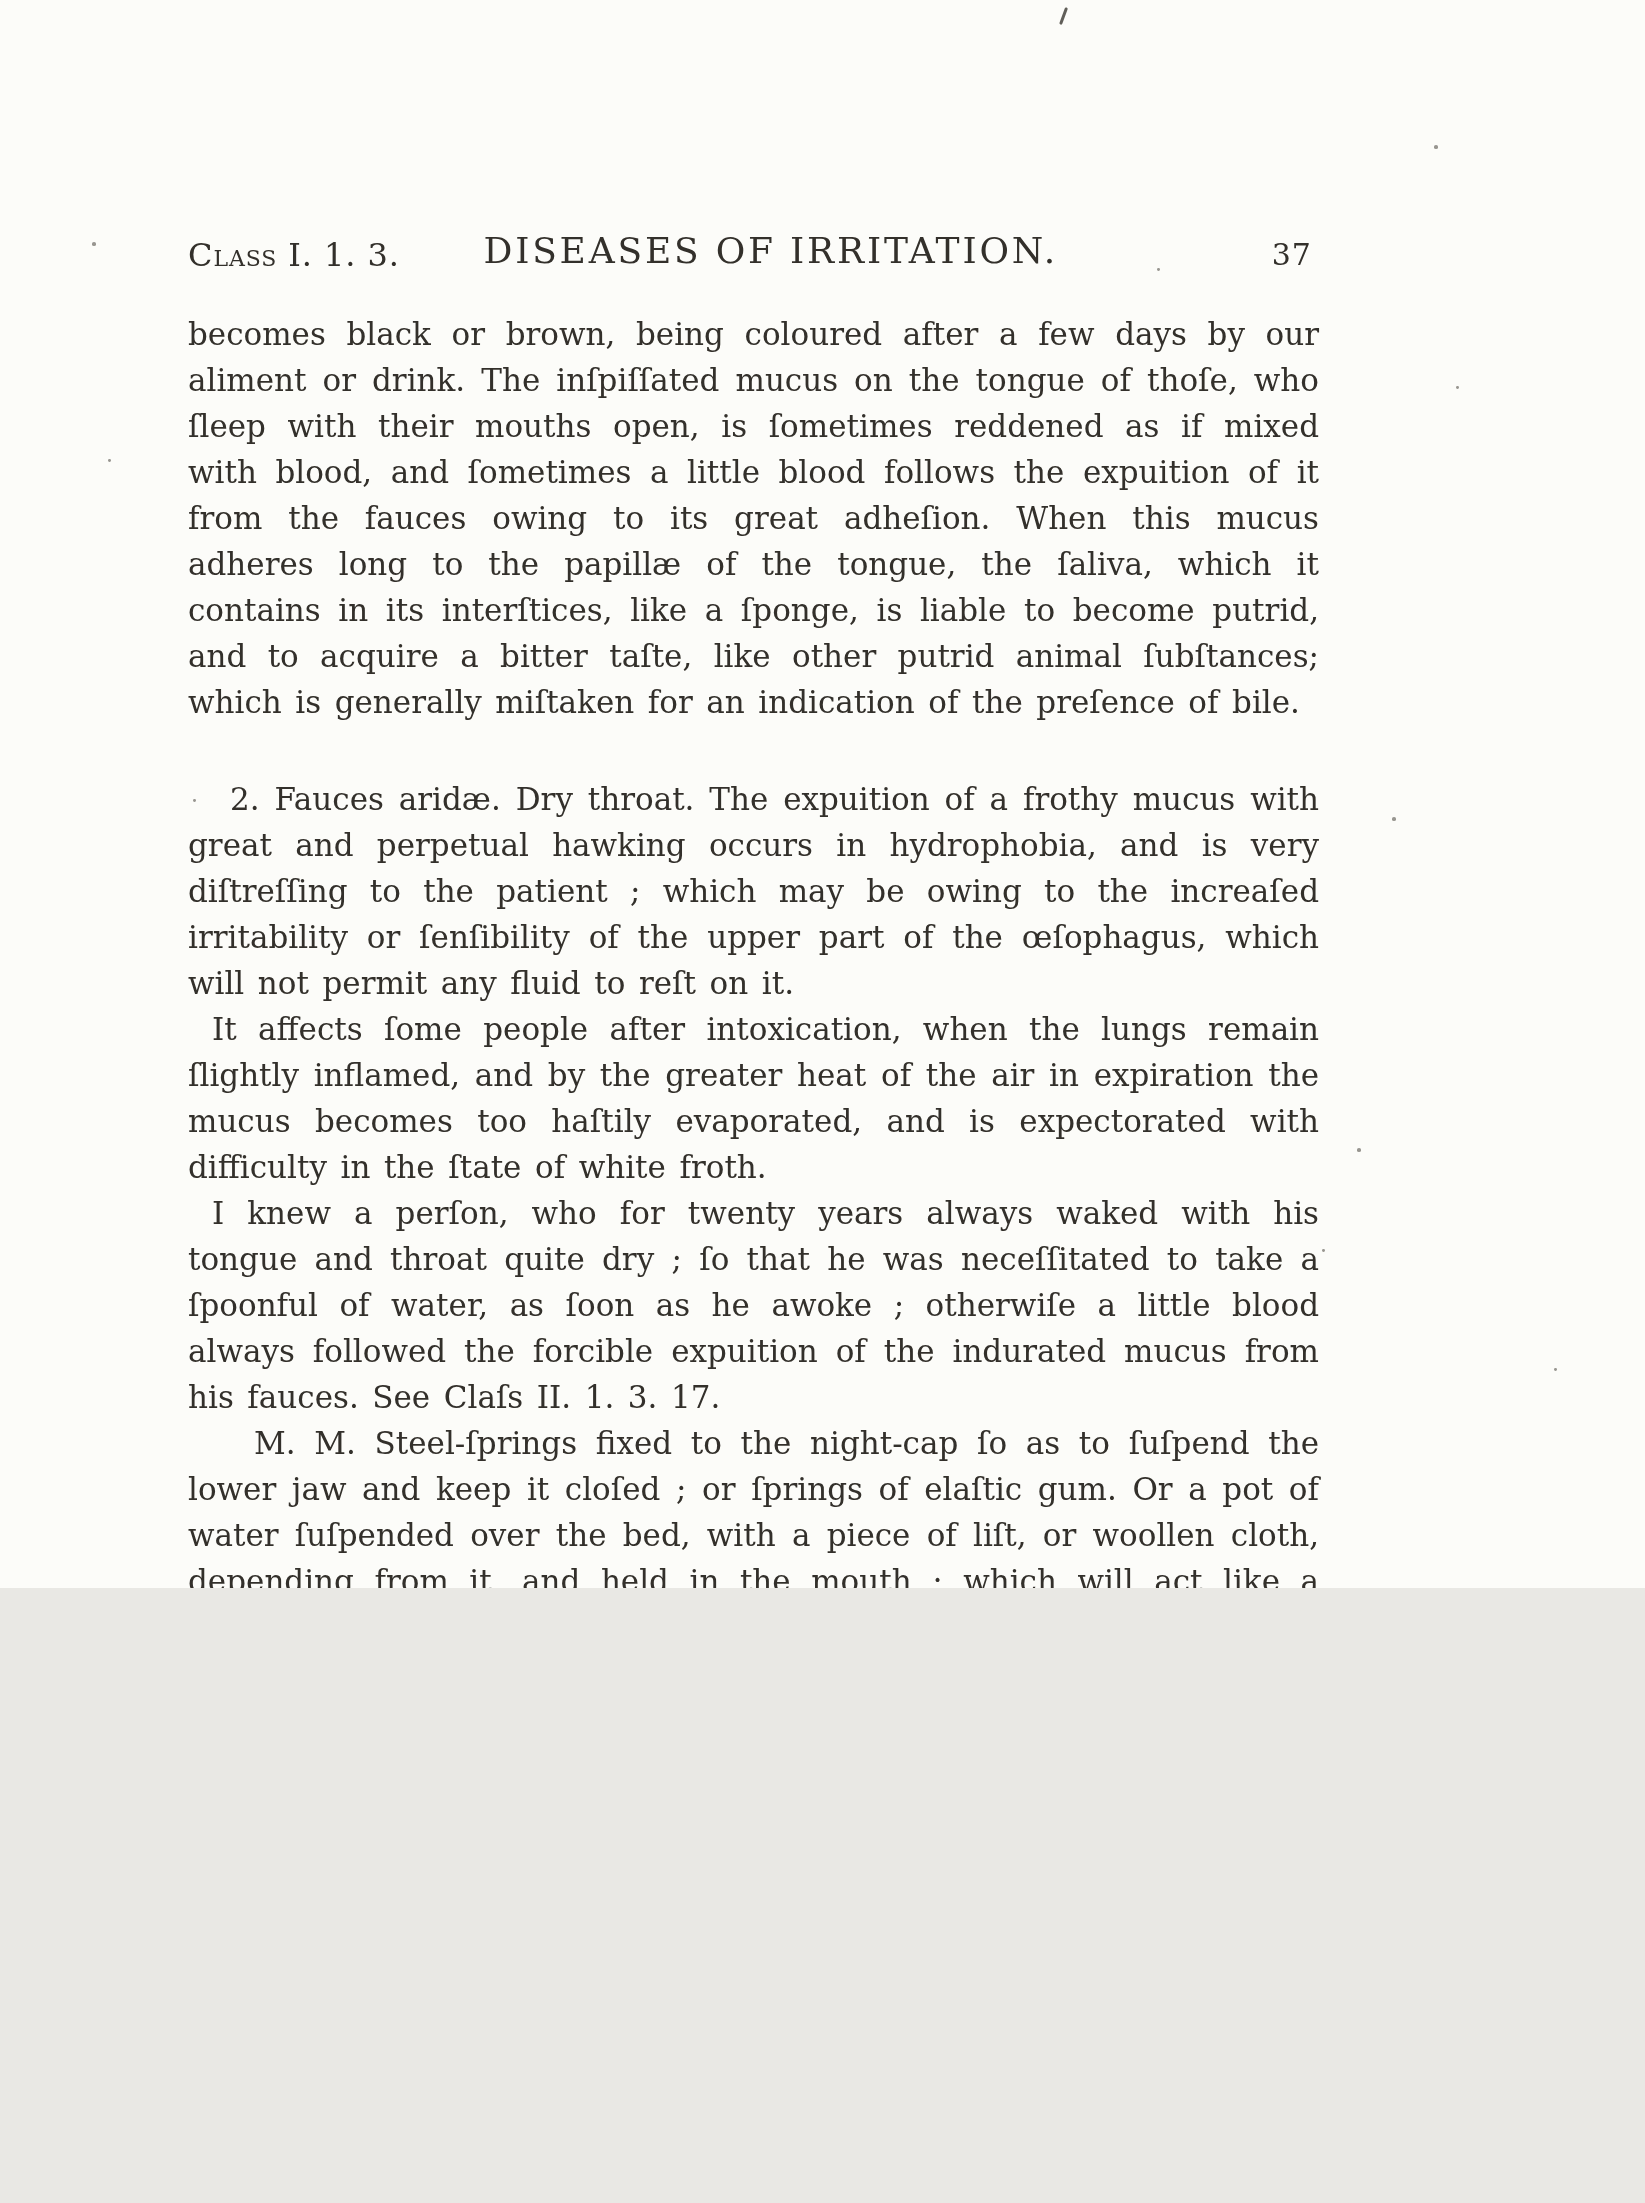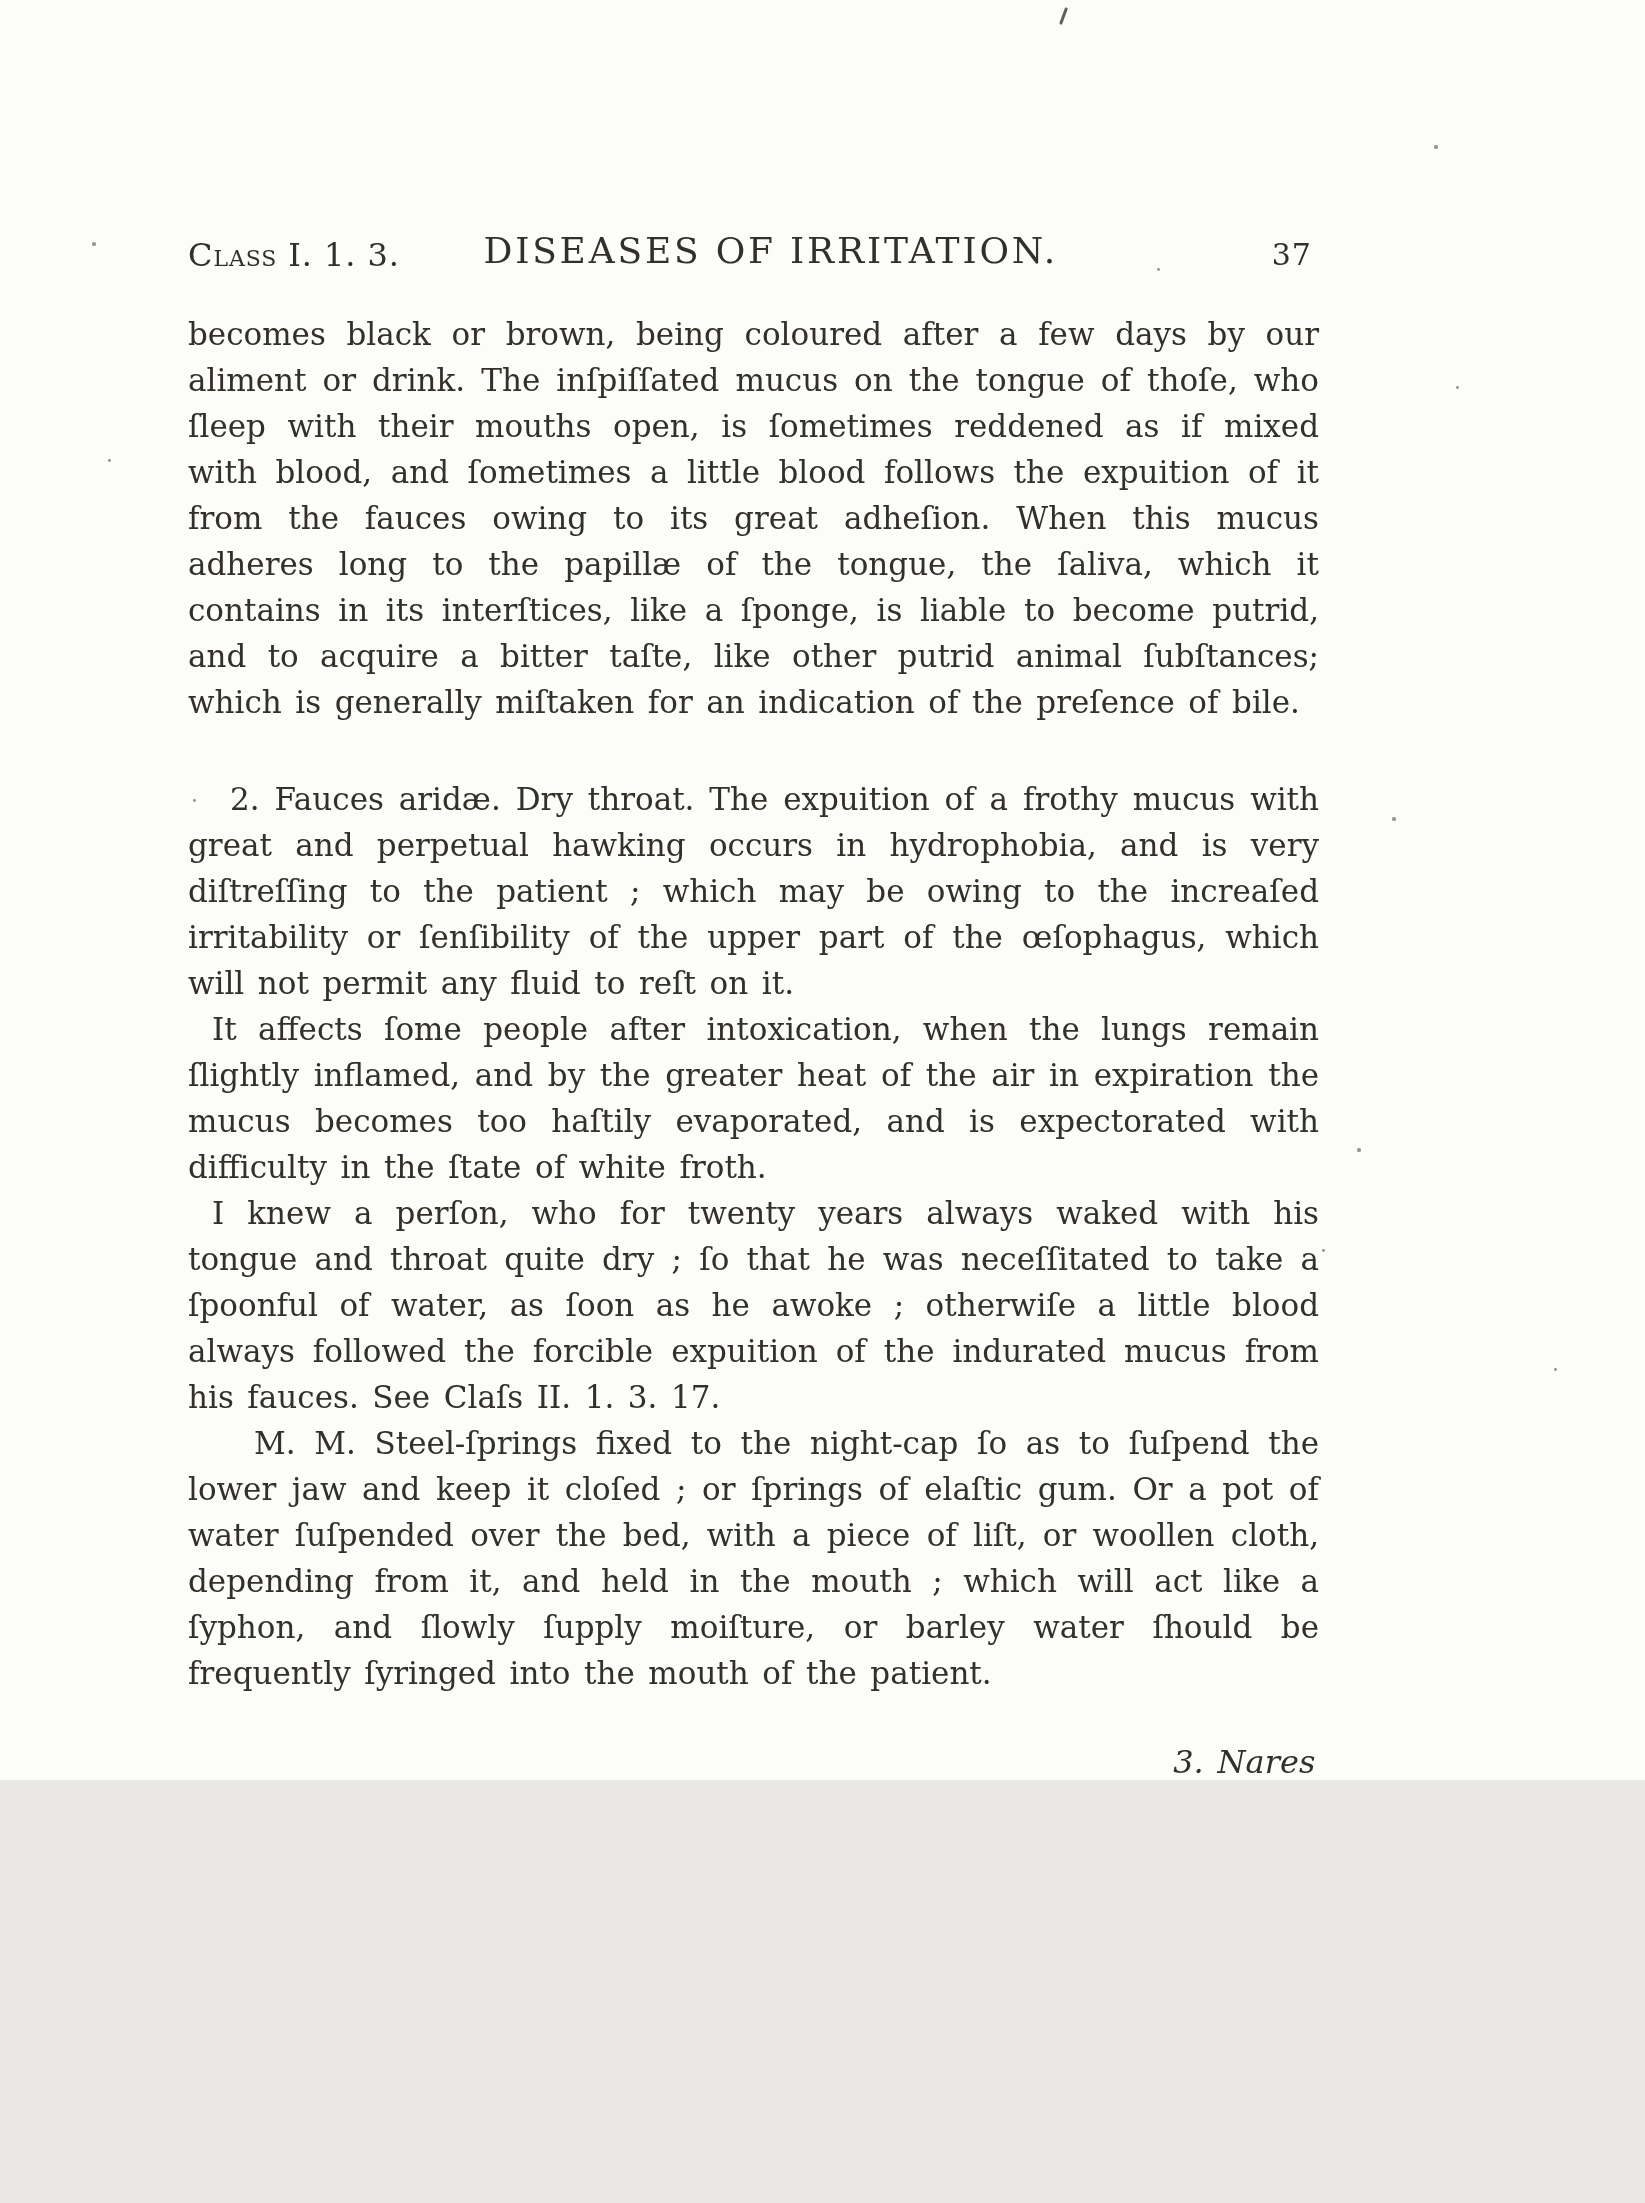--- a/index.html
+++ b/index.html
@@ -2,21 +2,21 @@
 <html style="font-size:14.7px"><head>
 <meta charset="utf-8">
 <style>
   * { margin: 0; padding: 0; box-sizing: border-box; }
   html, body { width: 1646px; height: 2204px; }
   body { background: #e9e8e4; font-family: "DejaVu Serif", serif; }
 
   .page {
     position: relative;
     width: 1646px;
-    height: 1780px;
+    height: 1588px;
     background: #fcfcf9;
     overflow: hidden;
     color: #33302b;
   }
 
   .text-block {
     position: absolute;
     left: 188px;
     top: 230px;
     width: 1131px;

